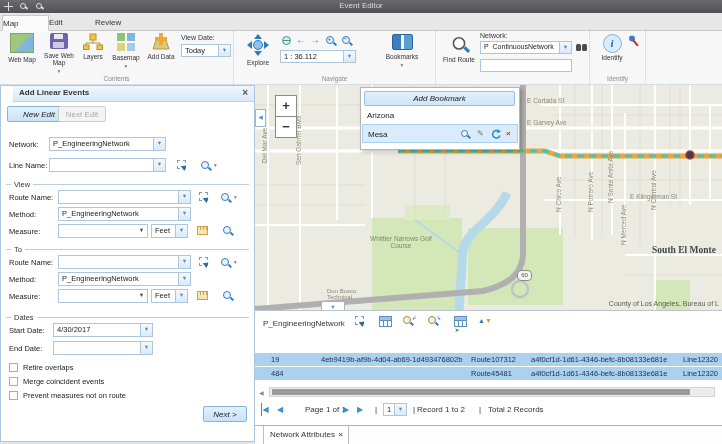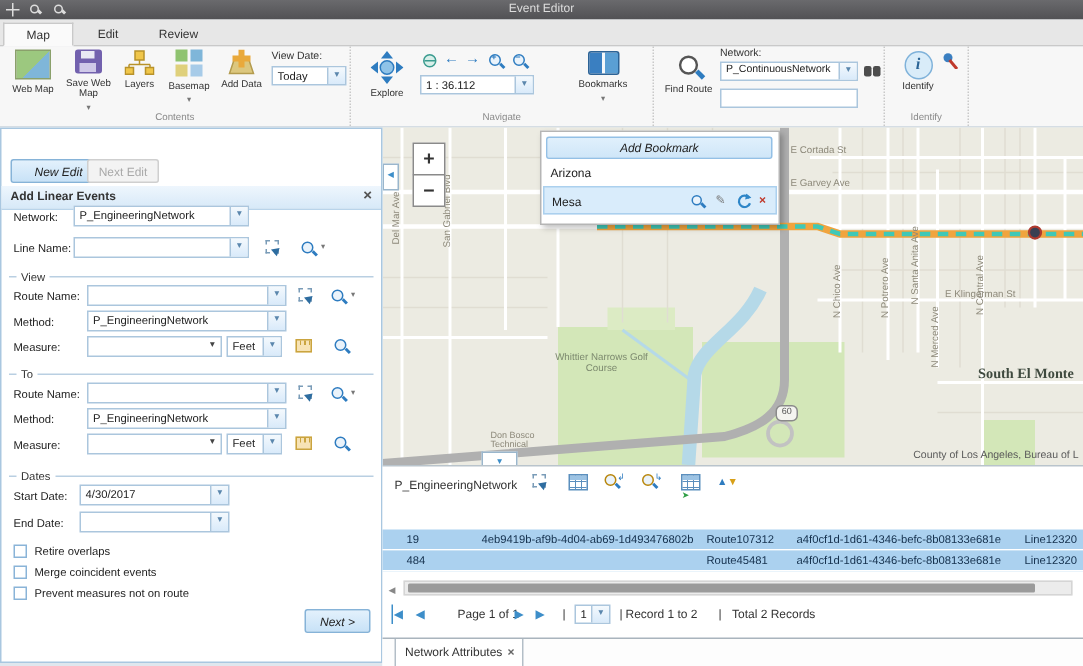--- a/index.html
+++ b/index.html
@@ -13,21 +13,21 @@
   .mag::after{content:"";position:absolute;width:4px;height:1.6px;background:#2e7cc0;right:-4px;bottom:-2px;transform:rotate(45deg);}
   .mag.white{width:6px;height:6px;border-color:#ddd;background:transparent;border-width:1.2px;}
   .mag.white::after{width:3px;right:-3px;bottom:-1px;background:#ddd;}
   .mag .pm{position:absolute;font-style:normal;font-weight:bold;font-size:6px;line-height:5px;color:#2e7cc0;left:0.5px;top:0;}
   .pancross{display:inline-block;width:9px;height:9px;position:relative;}
   .pancross::before,.pancross::after{content:"";position:absolute;background:#ddd;}
   .pancross::before{left:4px;top:0;width:1.4px;height:9px;}
   .pancross::after{top:4px;left:0;height:1.4px;width:9px;}
   
   #tabrow{position:absolute;left:0;top:13px;width:722px;height:18px;background:#e7e7e7;border-bottom:1px solid #c9c9c9;box-sizing:border-box;}
-  .rtab{position:absolute;top:2px;height:16px;line-height:16px;text-align:center;color:#333;}
+  .rtab{position:absolute;top:2px;height:16px;line-height:16px;color:#333;}
   .rtab.active{background:#fafafa;border:1px solid #c9c9c9;border-bottom:1px solid #fafafa;box-sizing:border-box;}
   
   #ribbon{position:absolute;left:0;top:31px;width:722px;height:54px;background:#f7f7f7;border-bottom:1px solid #d5dde4;box-sizing:border-box;}
   .rgroup{position:absolute;top:0;height:53px;border-right:1px dotted #c9c9c9;box-sizing:border-box;}
   .gcaption{position:absolute;left:0;right:0;top:44px;text-align:center;font-size:6.5px;color:#8a8a8a;}
   .rbtn{position:absolute;text-align:center;cursor:default;}
   .rbtn .lbl{font-size:6.5px;color:#333;line-height:7px;display:block;margin-top:1px;}
   .caret{color:#777;font-size:5.5px;line-height:5px;}
   .selbox{position:absolute;background:#fff;border:1px solid #abc6dd;box-sizing:border-box;}
   .selbox .val{position:absolute;left:3px;top:1px;font-size:7.5px;color:#222;white-space:nowrap;overflow:hidden;right:12px;}
@@ -43,21 +43,21 @@
     linear-gradient(#a7cbe8,#a7cbe8) 10px 10px/8px 8px no-repeat;}
   .globe{display:inline-block;width:9px;height:9px;border:1.4px solid #3a9b8f;border-radius:50%;position:relative;box-sizing:border-box;background:#d8efe9;}
   .globe::after{content:"";position:absolute;left:0;right:0;top:2.5px;height:1px;background:#3a9b8f;}
   .navarrow{color:#2e7cc0;font-size:10px;font-weight:bold;line-height:10px;}
   .book{display:inline-block;width:19px;height:14px;background:linear-gradient(90deg,#3a7fc1 0 44%,#f4f8fb 44% 56%,#5a9fd4 56% 100%);border:1px solid #2c6396;border-radius:2px;}
   .binoc{display:inline-block;width:5px;height:7px;background:#4d4d4d;border-radius:1.5px;box-shadow:6px 0 0 #4d4d4d;}
   .icircle{display:inline-block;width:17px;height:17px;border-radius:50%;background:#d9ecf9;border:1.5px solid #7fb2da;box-sizing:content-box;color:#2a6496;font-family:"Liberation Serif",serif;font-style:italic;font-weight:bold;font-size:11px;text-align:center;line-height:16px;}
   .icircle::after{content:"i";}
   
   #panel{position:absolute;left:0;top:85px;width:255px;height:357px;background:#fff;border:1px solid #a9c7e0;box-sizing:border-box;}
-  #panel-header{position:absolute;left:0;top:0;right:0;height:15px;background:linear-gradient(#eef6fd,#d7e9f8);border-bottom:1px solid #b9d4ea;margin-top:38px;}
+  #panel-header{position:absolute;left:12px;top:0;right:0;height:15px;background:linear-gradient(#eef6fd,#d7e9f8);border-bottom:1px solid #b9d4ea;}
   .btn-blue{background:linear-gradient(#e3f1fc,#c8e2f7);border:1px solid #86b3d8;border-radius:2px;color:#222;text-align:center;box-sizing:border-box;font-style:italic;}
   .btn-dis{background:#f3f3f3;border:1px solid #cfcfcf;border-radius:2px;color:#a9a9a9;text-align:center;box-sizing:border-box;}
   .flabel{position:absolute;font-size:7.5px;color:#222;white-space:nowrap;}
   .sect{position:absolute;left:5px;right:5px;border-top:1px solid #b9cfe2;}
   .sect .sl{position:absolute;top:-5px;left:5px;background:#fff;padding:0 3px;font-size:7.5px;color:#333;}
   .cb{position:absolute;width:9px;height:9px;border:1px solid #8ab4d8;background:#fff;box-sizing:border-box;}
   .ruler{display:inline-block;width:11px;height:9px;background:#f7e3b5;border:1px solid #caa43f;box-sizing:border-box;background-image:repeating-linear-gradient(90deg,transparent 0 2px,#caa43f 2px 3px);background-size:100% 3px;background-repeat:no-repeat;}
   .selfeat{display:inline-block;width:10px;height:10px;position:relative;}
   .selfeat::before{content:"";position:absolute;left:0;top:0;width:7px;height:7px;border:1px dashed #7a9cb8;}
   .selfeat::after{content:"";position:absolute;right:0;bottom:0;width:0;height:0;border-left:5px solid #2e6da0;border-top:3px solid transparent;border-bottom:3px solid transparent;transform:rotate(-40deg);}

